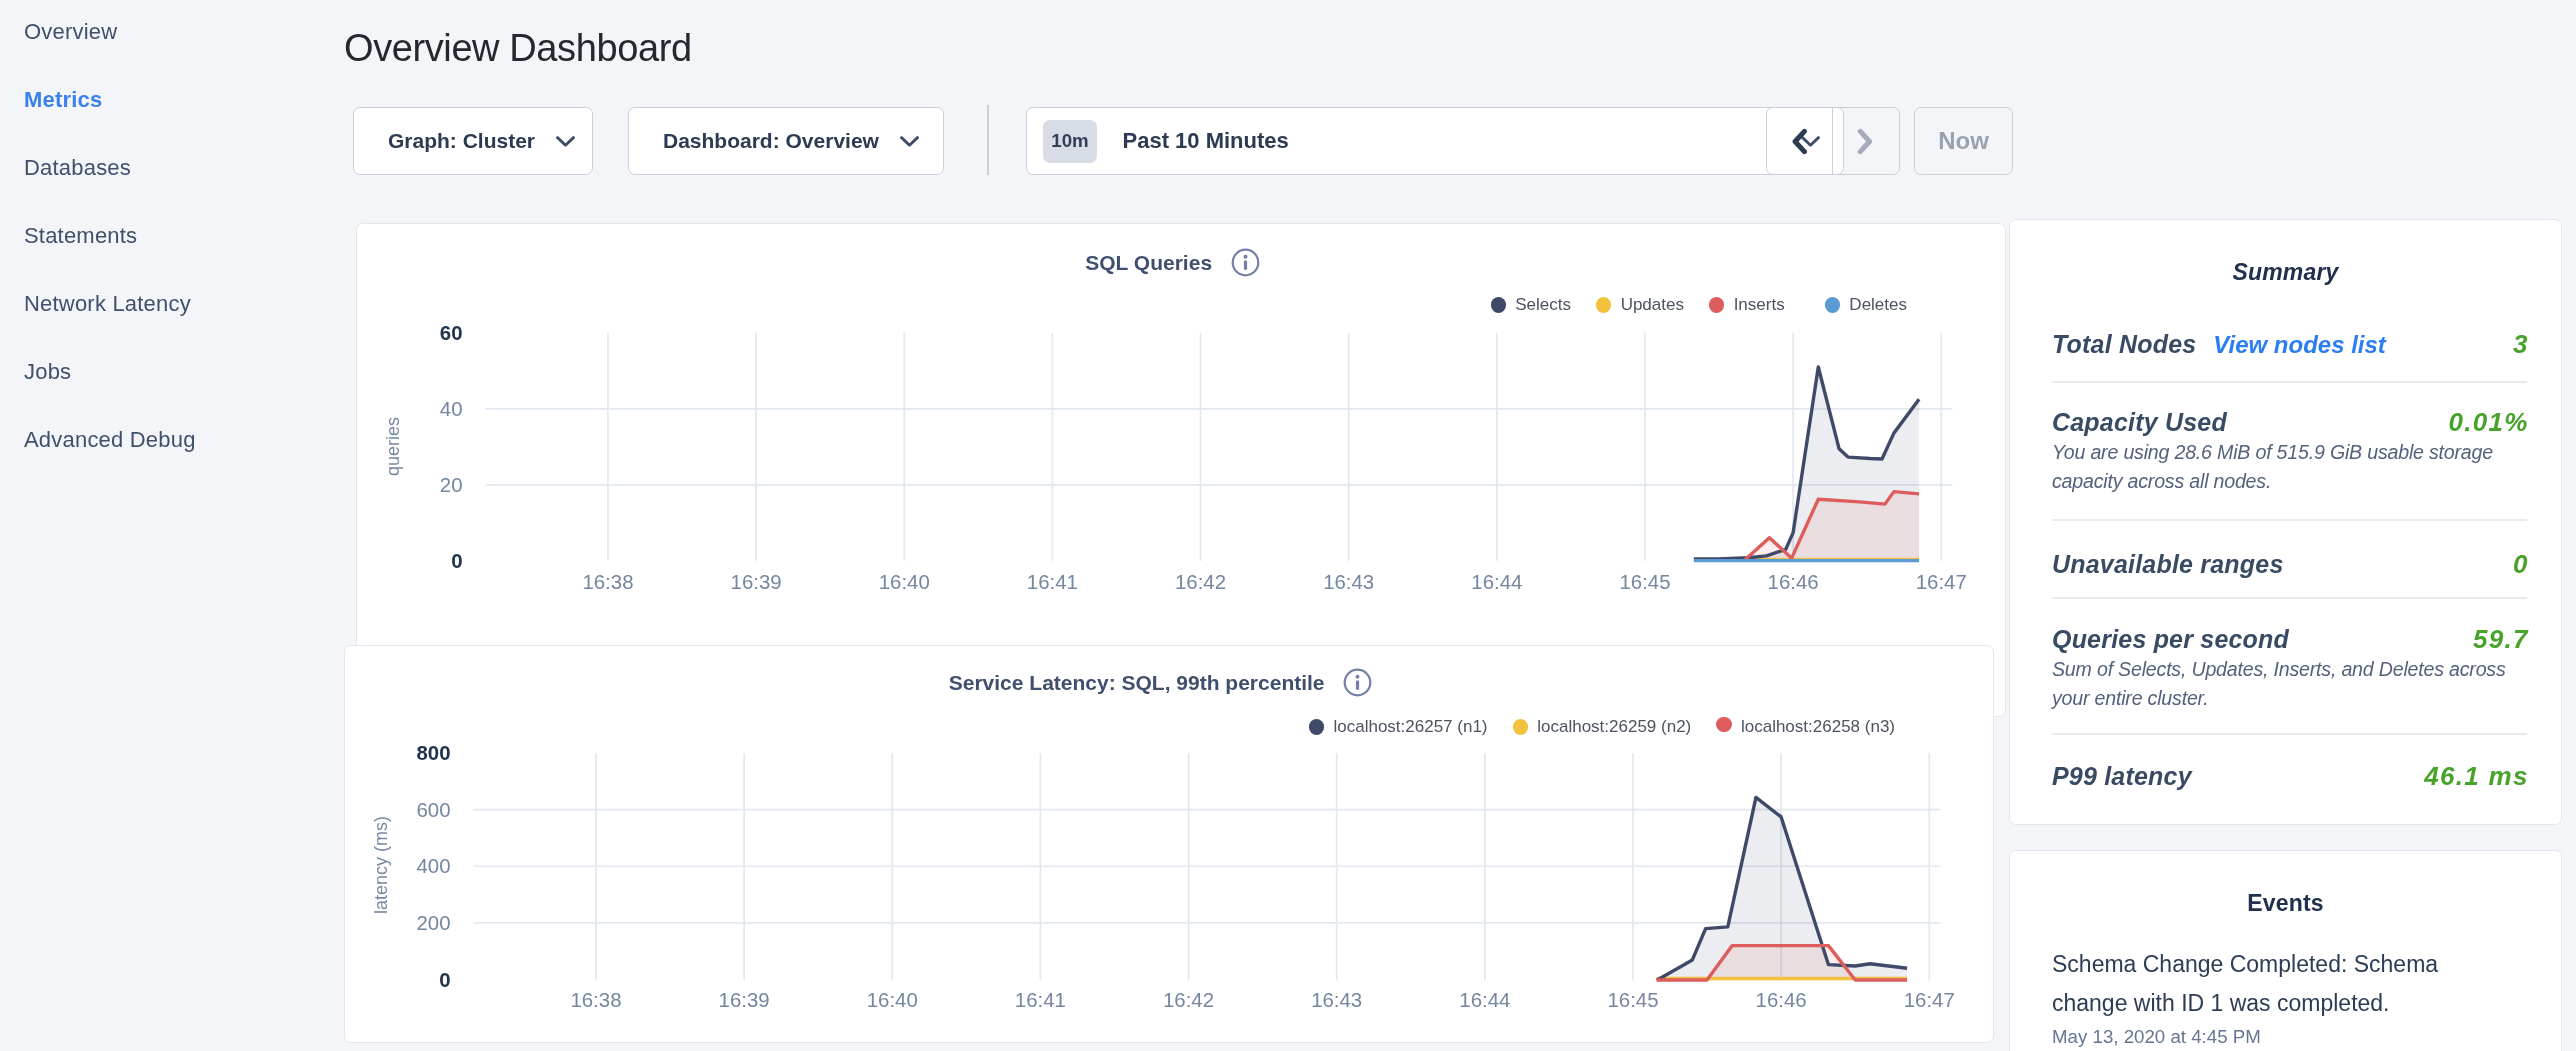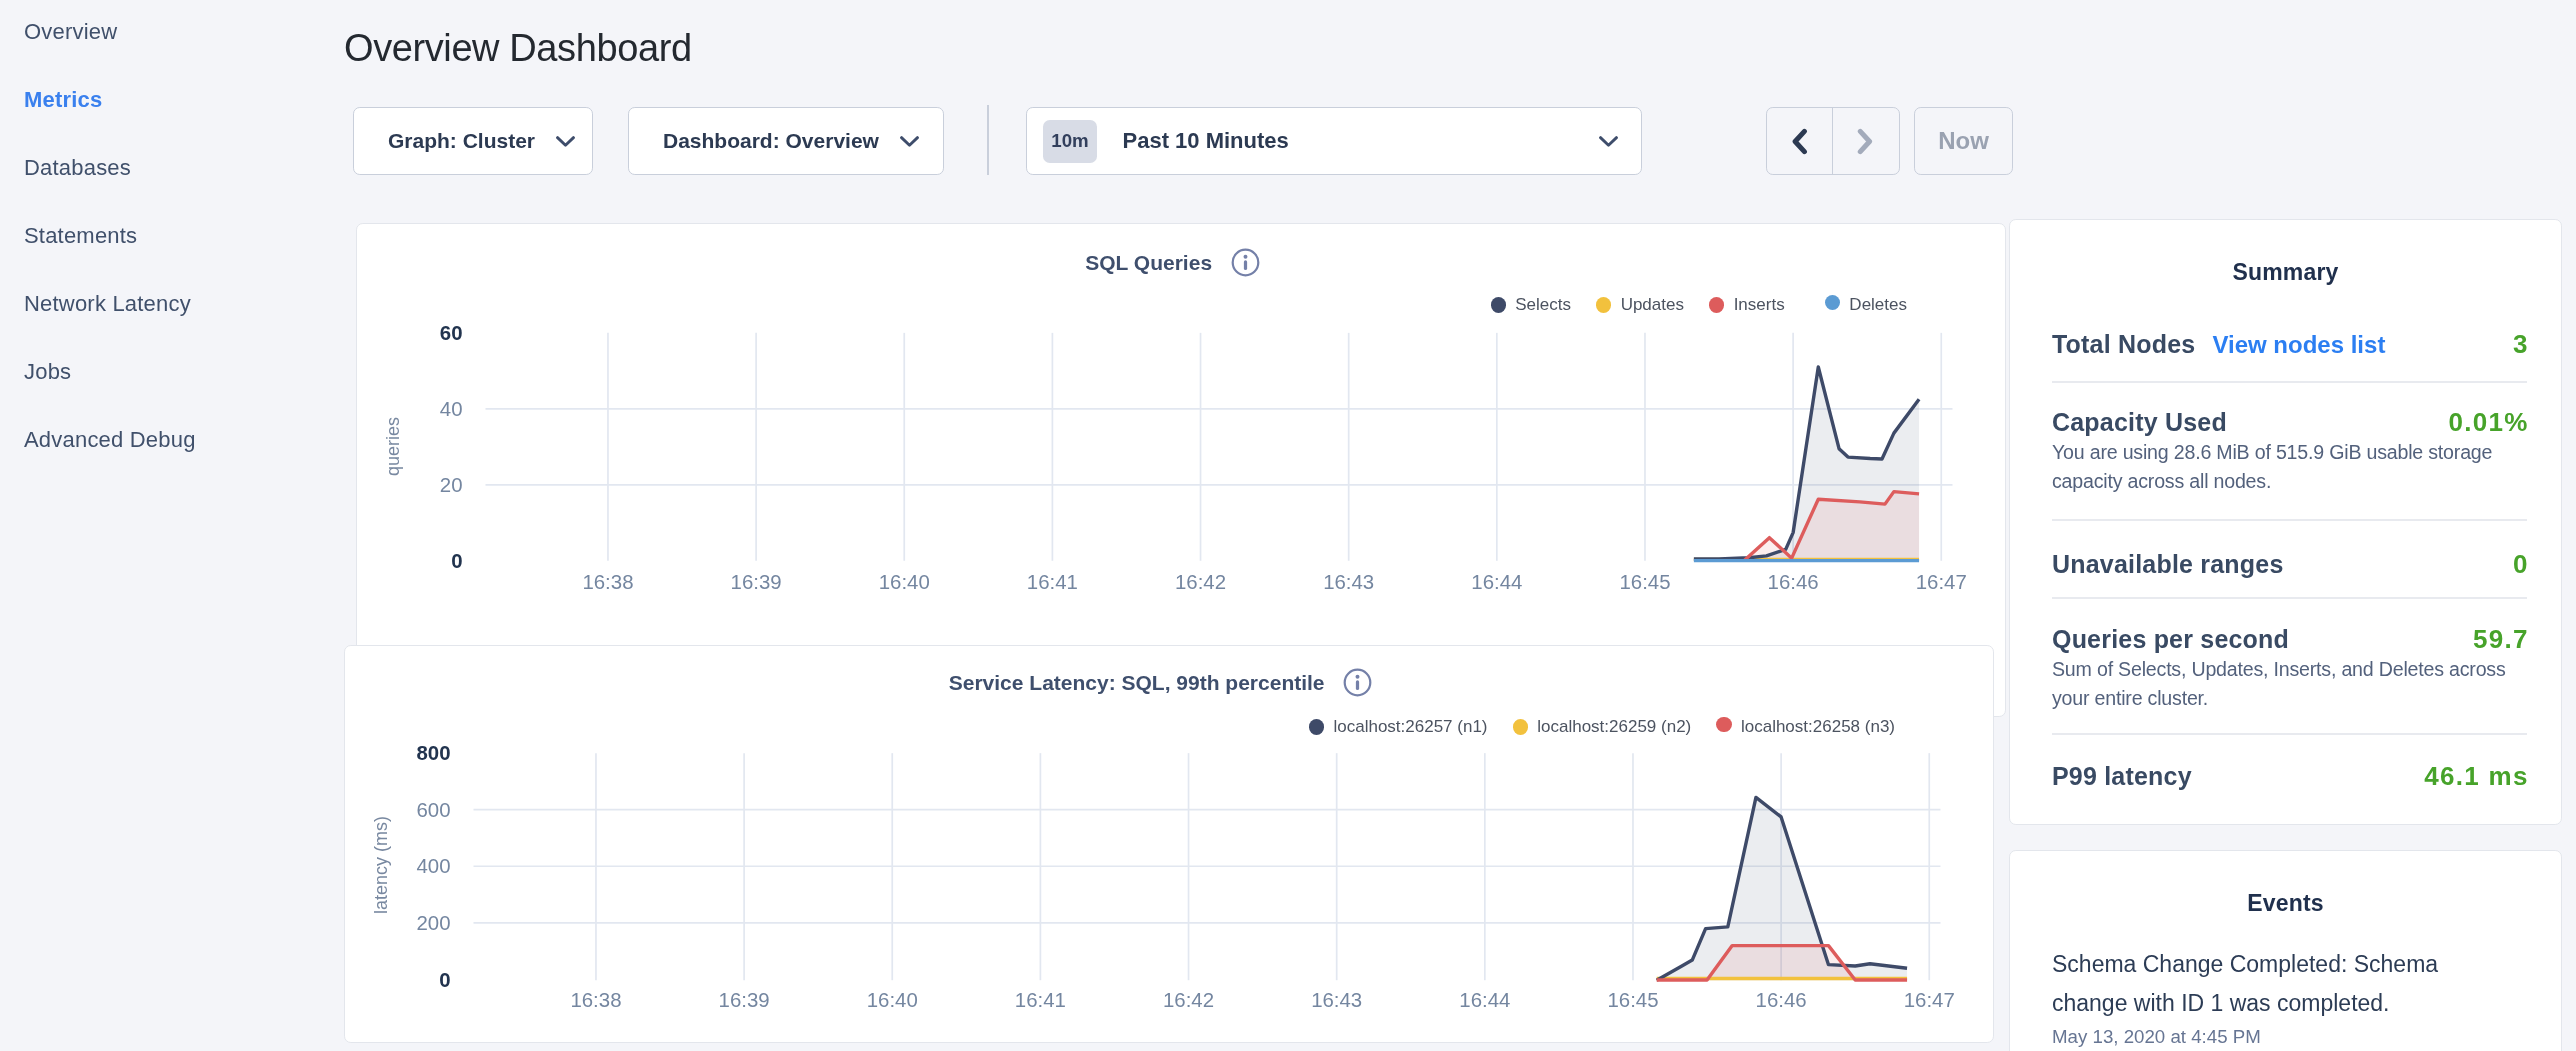--- a/index.html
+++ b/index.html
@@ -31,21 +31,21 @@
       <path d="M3 3 L12.5 12 L22 3" stroke="#3e4d6b" stroke-width="3.4" fill="none" stroke-linecap="round" stroke-linejoin="round"></path>
     </svg>
 </div>
 <div class="ctl ctl-white" style="left:628px;width:316px;padding-left:34px;">
   <span style="font-size:21px;font-weight:700;color:#2c3a52;margin-right:20.4px;">Dashboard: Overview</span>
     <svg width="21" height="12.8" viewBox="0 0 25 15" style="flex:none">
       <path d="M3 3 L12.5 12 L22 3" stroke="#3e4d6b" stroke-width="3.4" fill="none" stroke-linecap="round" stroke-linejoin="round"></path>
     </svg>
 </div>
 <div class="abs" style="left:987px;top:105px;width:1.7px;height:70px;background:#c9cfdb;"></div>
-<div class="ctl ctl-white" style="left:1026px;width:616px;">
+<div class="ctl ctl-white" style="left:1026px;width:818px;">
   <span style="margin-left:16px;background:#d8dce6;border-radius:6.8px;width:54px;height:43px;display:flex;align-items:center;justify-content:center;font-size:18.7px;font-weight:700;color:#323f5c;">10m</span>
   <span style="margin-left:25.5px;font-size:22px;font-weight:700;color:#2c3a52;">Past 10 Minutes</span>
   <span style="margin-left:auto;margin-right:22px;display:flex;">
       <svg width="21" height="12.8" viewBox="0 0 25 15" style="flex:none">
         <path d="M3 3 L12.5 12 L22 3" stroke="#3e4d6b" stroke-width="3.4" fill="none" stroke-linecap="round" stroke-linejoin="round"></path>
       </svg>
     </span>
 </div>
 <div class="ctl" style="left:1766px;width:134px;">
   <span style="width:66px;height:100%;display:flex;align-items:center;justify-content:center;border-right:1.7px solid #c9cfdb;">
@@ -78,21 +78,21 @@
         <span style="font-size:17px;color:#4c5360;white-space:nowrap">Selects</span>
       </span>
       <span style="display:flex;align-items:center;margin-right:25px;">
         <span style="width:15.3px;height:15.3px;border-radius:50%;background:#f2c13d;margin-right:9.4px;flex:none"></span>
         <span style="font-size:17px;color:#4c5360;white-space:nowrap">Updates</span>
       </span>
       <span style="display:flex;align-items:center;margin-right:25px;">
         <span style="width:15.3px;height:15.3px;border-radius:50%;background:#dd5c5c;margin-right:9.4px;flex:none"></span>
         <span style="font-size:17px;color:#4c5360;white-space:nowrap">Inserts</span>
       </span>
-      <span style="display:flex;align-items:flex-start;padding-left:15px;">
+      <span style="display:flex;align-items:center;padding-left:15px;">
         <span style="width:15.3px;height:15.3px;border-radius:50%;background:#5b9bd3;margin-right:9.4px;flex:none"></span>
         <span style="font-size:17px;color:#4c5360;white-space:nowrap">Deletes</span>
       </span>
     </div>
   <svg width="1650" height="398" viewBox="0 0 1940 468" style="position:absolute;left:0;top:0;">
 <line x1="295.0" y1="128" x2="295.0" y2="396" stroke="#e2e7f0" stroke-width="2"></line>
 <line x1="469.2" y1="128" x2="469.2" y2="396" stroke="#e2e7f0" stroke-width="2"></line>
 <line x1="643.4" y1="128" x2="643.4" y2="396" stroke="#e2e7f0" stroke-width="2"></line>
 <line x1="817.6" y1="128" x2="817.6" y2="396" stroke="#e2e7f0" stroke-width="2"></line>
 <line x1="991.8" y1="128" x2="991.8" y2="396" stroke="#e2e7f0" stroke-width="2"></line>
@@ -181,21 +181,21 @@
 <text x="991.8" y="425" text-anchor="middle" font-size="24" fill="#7486a0">16:42</text>
 <text x="1166.0" y="425" text-anchor="middle" font-size="24" fill="#7486a0">16:43</text>
 <text x="1340.2" y="425" text-anchor="middle" font-size="24" fill="#7486a0">16:44</text>
 <text x="1514.4" y="425" text-anchor="middle" font-size="24" fill="#7486a0">16:45</text>
 <text x="1688.6" y="425" text-anchor="middle" font-size="24" fill="#7486a0">16:46</text>
 <text x="1862.8" y="425" text-anchor="middle" font-size="24" fill="#7486a0">16:47</text>
 </svg>
   <div style="position:absolute;left:26px;top:268px;transform:rotate(-90deg);transform-origin:left top;font-size:18px;color:#7888a0;">latency (ms)</div>
 </div>
 
-<div class="card" style="left:2009px;top:219px;width:553px;height:606px;">
+<div class="card" style="left:2009px;top:219px;width:553px;height:606px;font-style:italic;">
   <div style="position:absolute;left:0;right:0;top:255px;"></div>
   <div style="position:absolute;left:0;right:0;top:39px;text-align:center;font-size:23px;font-weight:700;color:#20304d;letter-spacing:0.2px;">Summary</div>
   <div style="position:absolute;left:42px;right:34px;top:109px;display:flex;align-items:baseline;">
     <span class="sumrow-label">Total Nodes</span>
     <span style="font-size:24px;font-weight:700;color:#2b7ef2;margin-left:17px;">View nodes list</span>
     <span class="sumrow-val" style="margin-left:auto;">3</span>
   </div>
   <div class="divider" style="top:161px;"></div>
   <div style="position:absolute;left:42px;right:34px;top:187px;display:flex;align-items:baseline;">
     <span class="sumrow-label">Capacity Used</span>

